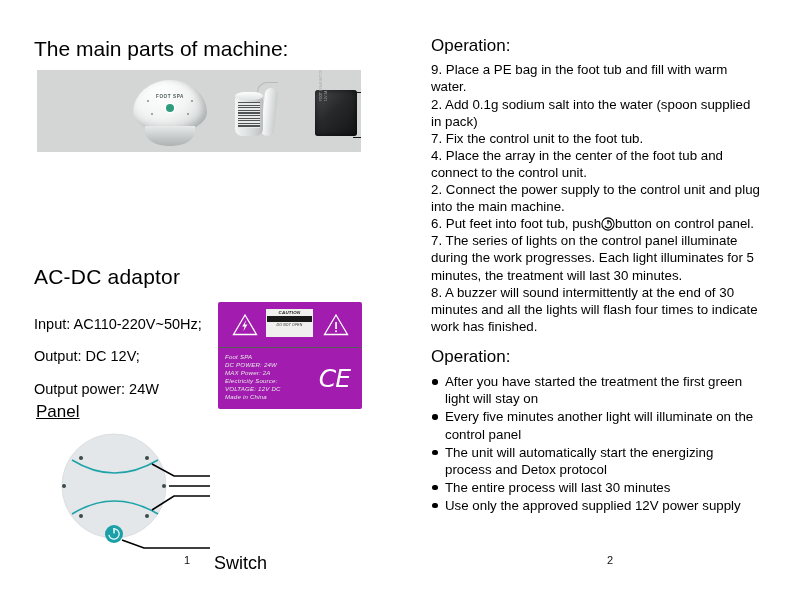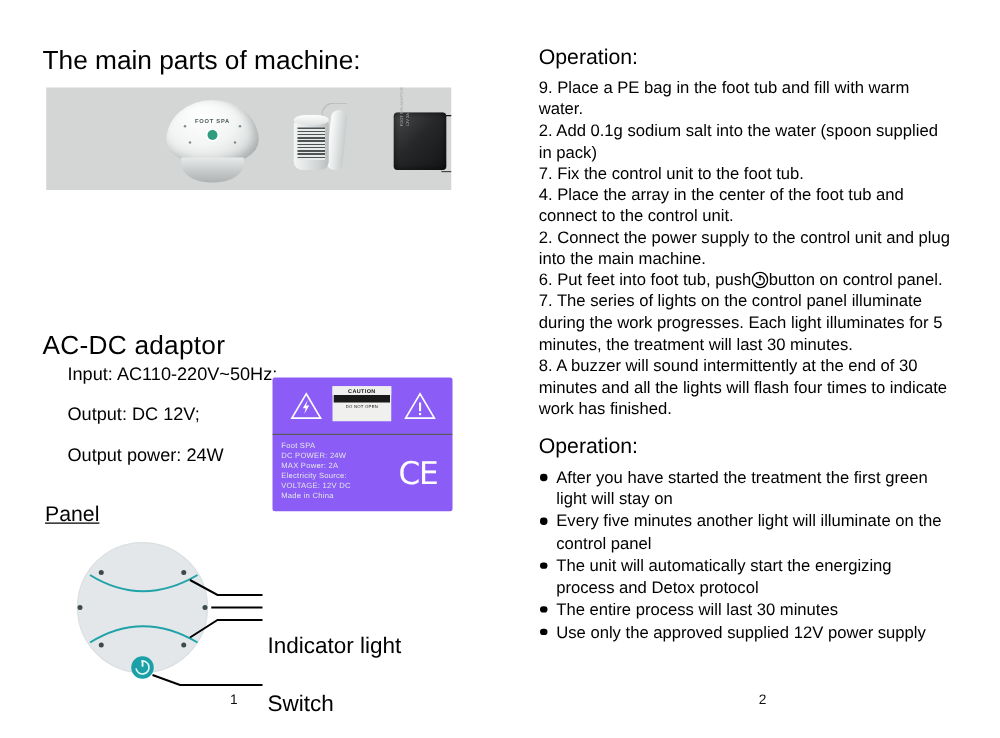--- a/index.html
+++ b/index.html
@@ -157,36 +157,37 @@
 
   
   .adaptor-block {
     position: absolute;
     left: 0;
     top: 228px;
     width: 356px;
     height: 130px;
   }
   .adaptor-specs {
-    position: absolute; left: 0; top: 28px; width: 190px; margin-left: 20px;
+    position: absolute; left: 0; top: 52px; width: 190px;
   }
   .adaptor-specs p {
     margin: 0 0 15px 0;
     font-size: 14.5px;
     line-height: 1.2;
   }
   .black-label {
     position: absolute;
     left: 184px;
     top: 38px;
     width: 144px;
     height: 107px;
-    background: #8b5cf6;
+    background: #a21caf;
     border-radius: 2px;
     overflow: hidden;
+    font-style: italic;
   }
   .label-top {
     position: relative;
     height: 45px;
     border-bottom: 1px solid #5a5c5c;
   }
   .tri-outline {
     position: absolute;
     width: 26px; height: 23px;
   }
@@ -423,21 +424,20 @@
         <circle cx="80" cy="110" r="5.2" fill="none" stroke="#eafcfc" stroke-width="1.3" stroke-dasharray="24 8" transform="rotate(-100 80 110)"></circle>
         <rect x="79.3" y="104.4" width="1.5" height="5" fill="#eafcfc"></rect>
 
         <polyline points="118,40 140,52 176,52" fill="none" stroke="#000" stroke-width="1.6"></polyline>
         <polyline points="135,62 176,62" fill="none" stroke="#000" stroke-width="1.6"></polyline>
         <polyline points="118,86 140,72 176,72" fill="none" stroke="#000" stroke-width="1.6"></polyline>
 
         <polyline points="88,116 110,124 176,124" fill="none" stroke="#000" stroke-width="1.6"></polyline>
       </svg>
 
-      <div class="panel-label lbl-indicator">Indicator light</div>
       <div class="panel-label lbl-switch">Switch</div>
     </div>
 
   </div>
 
   <div class="col-right">
 
     <h2 class="h-section">Operation:</h2>
 
     <div class="op-list">

